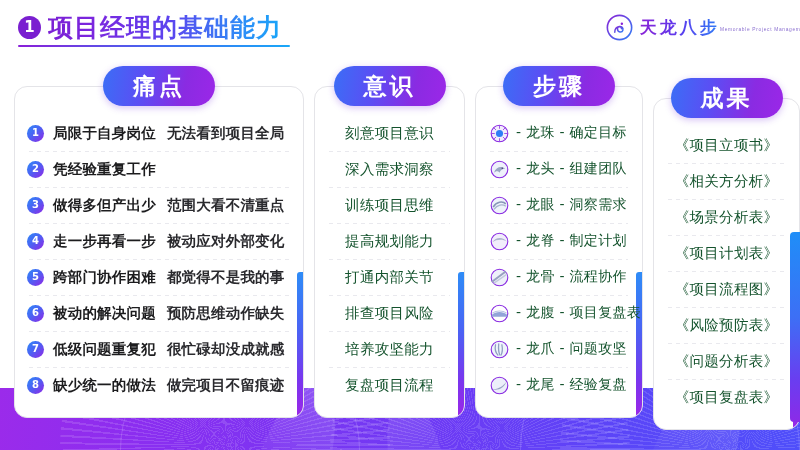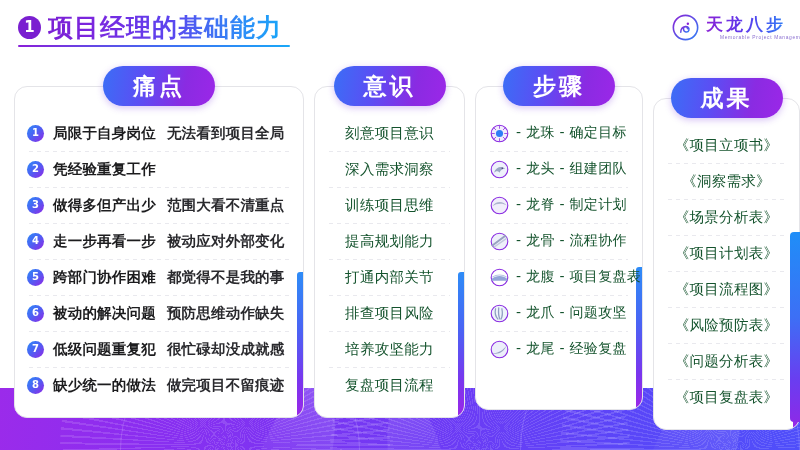--- a/index.html
+++ b/index.html
@@ -62,21 +62,21 @@
     background:linear-gradient(90deg,#8a1fd8,#3f6ef2 55%,#19a8f8);
     border-radius:2px;
   }
 
   
   .brand{
     position:absolute; right:14px; top:14px;
     display:flex; align-items:center; gap:7px;
   }
   .brand-mark{ width:27px; height:27px; flex:0 0 27px; }
-  .brand-txt{ display:flex; flex-direction:column; align-items:flex-end; }
+  .brand-txt{ display:flex; flex-direction:row; align-items:center; }
   .brand-name{
     font-size:17px; font-weight:bold; letter-spacing:3px; line-height:1.05;
     background:linear-gradient(90deg,#8a22d6,#5a3bee 50%,#2f7ef6);
     -webkit-background-clip:text; background-clip:text;
     -webkit-text-fill-color:transparent; color:transparent;
     font-family:"DejaVu Sans","Liberation Sans",sans-serif;
   }
   .brand-sub{
     font-size:3.6px; letter-spacing:.5px; color:#8b6fd0; margin-top:2px;
     transform:scale(1.35); transform-origin:left top;
@@ -317,20 +317,30 @@
           <span class="dicon">
             <svg viewBox="0 0 24 24" width="19" height="19">
               <circle cx="12" cy="12" r="10.5" fill="#eef1fb" stroke="#8a2be2" stroke-width="1.4"></circle>
               <path d="M5 16 C7 9, 15 7, 19 11 C16 11, 13 13, 12 16 C10 13, 7 14, 5 16Z" fill="#9aa6c4"></path>
               <circle cx="15.5" cy="10.5" r="1" fill="#4a3a7a"></circle>
             </svg>
           </span>
           <span class="plain">- 龙头 - 组建团队</span>
         </div>
 
+        <div class="row">
+          <span class="dicon">
+            <svg viewBox="0 0 24 24" width="19" height="19">
+              <circle cx="12" cy="12" r="10.5" fill="#eef3fb" stroke="#8a2be2" stroke-width="1.4"></circle>
+              <path d="M4 14 C8 7, 16 6, 20 10" fill="none" stroke="#8795b8" stroke-width="2"></path>
+              <path d="M5 17 C9 11, 16 10, 20 13" fill="none" stroke="#a8b4d0" stroke-width="1.6"></path>
+            </svg>
+          </span>
+          <span class="plain">- 龙眼 - 洞察需求</span>
+        </div>
 
         <div class="row">
           <span class="dicon">
             <svg viewBox="0 0 24 24" width="19" height="19">
               <circle cx="12" cy="12" r="10.5" fill="#f1eefb" stroke="#8a2be2" stroke-width="1.4"></circle>
               <path d="M3 13 C7 6, 17 6, 21 12 C17 9, 8 9, 3 13Z" fill="#aeb4cf"></path>
             </svg>
           </span>
           <span class="plain">- 龙脊 - 制定计划</span>
         </div>
@@ -387,21 +397,21 @@
 
   <div class="col c4">
     <div class="pill">成果</div>
     <div class="card">
       <div class="card-stripe"></div>
       <div class="rows">
         <div class="row">
             <span class="plain">《项目立项书》</span>
           </div>
         <div class="row">
-            <span class="plain">《洞察需求》</span>
+            <span class="plain">《相关方分析》</span>
           </div>
         <div class="row">
             <span class="plain">《场景分析表》</span>
           </div>
         <div class="row">
             <span class="plain">《项目计划表》</span>
           </div>
         <div class="row">
             <span class="plain">《项目流程图》</span>
           </div>

